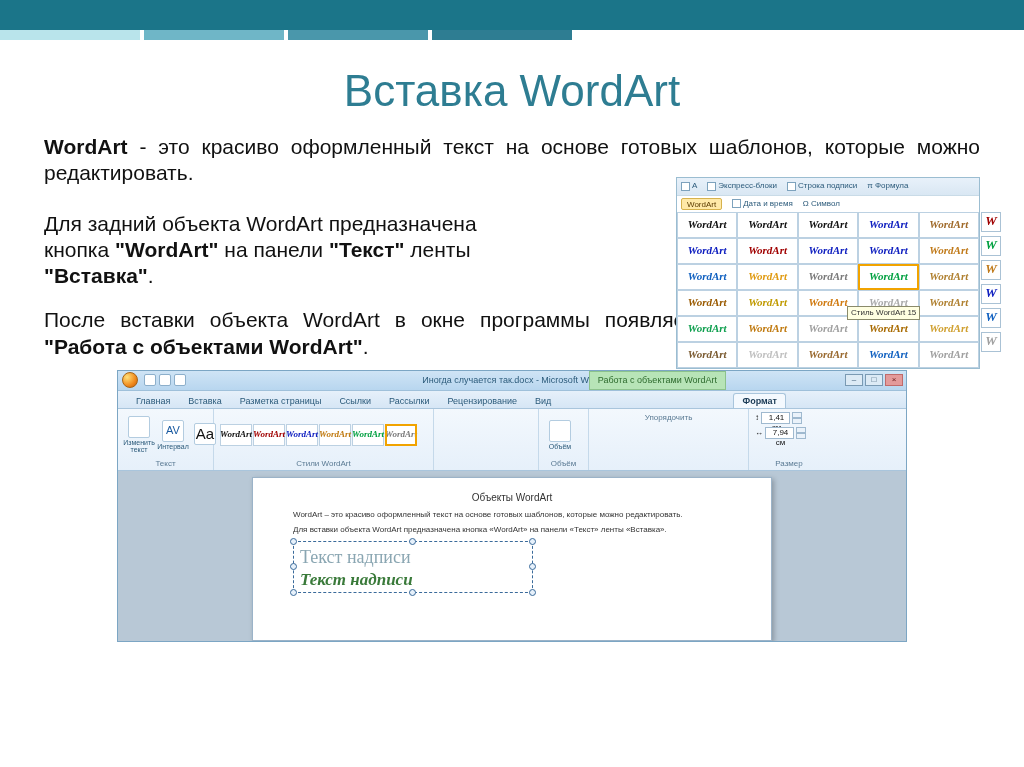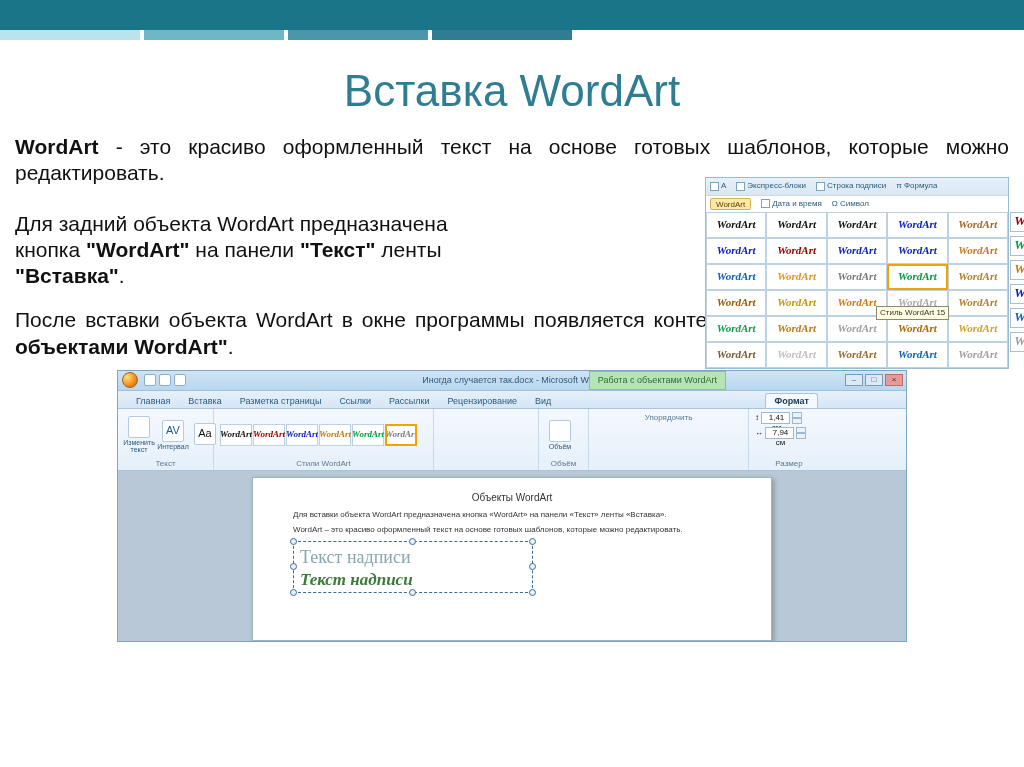--- a/index.html
+++ b/index.html
@@ -35,21 +35,21 @@
 
   .page-title {
     text-align: center;
     font-size: 44px;
     font-weight: 400;
     color: #2e7d92;
     margin-top: 36px;
     margin-bottom: 18px;
   }
   .content {
-    padding: 0 15px;
+    padding: 0 44px;
     color: #111;
     font-size: 21px;
     line-height: 1.25;
   }
   .para1 {
     text-align: justify;
     margin-bottom: 24px;
   }
   .para1 b { font-weight: 700; }
   .row-mid {
@@ -185,21 +185,21 @@
 
   .ww-tabs {
     height: 18px;
     background: linear-gradient(#e6f0fa, #d6e6f5);
     display:flex; align-items:flex-end; padding-left:10px; gap:2px;
     border-bottom:1px solid #a9c5dc;
     font-size:9px;
   }
   .ww-tabs .tab { padding:2px 7px 1px; color:#2b5a7a; border:1px solid transparent; border-bottom:none; border-radius:3px 3px 0 0;}
   .ww-tabs .tab.active { background:#f4f9fe; border-color:#a9c5dc; color:#1a3a55; font-weight:600;}
-  .ww-tabs .ctxtab { margin-left:auto; margin-right:88px; background:#def3de; border:1px solid #9ecf9e; border-bottom:none; padding:2px 8px 1px; border-radius:3px 3px 0 0; color:#2e6b2e;}
+  .ww-tabs .ctxtab { margin-left:auto; margin-right:120px; background:#def3de; border:1px solid #9ecf9e; border-bottom:none; padding:2px 8px 1px; border-radius:3px 3px 0 0; color:#2e6b2e;}
 
   .ww-ribbon {
     height: 62px;
     background: linear-gradient(#f3f8fd, #e6f0fa);
     border-bottom: 1px solid #a9c5dc;
     display:flex;
   }
   .rgroup { border-right:1px solid #c5d9ea; padding:3px 6px 1px; display:flex; flex-direction:column; justify-content:space-between;}
   .rgroup .body { display:flex; gap:4px; align-items:center; flex:1;}
   .rgroup .label { font-size:8px; color:#5a7a93; text-align:center; padding-top:1px;}
@@ -379,21 +379,21 @@
         <div class="body">
           <div class="bigbtn">
               <div class="bi"></div>
               <div class="bl">Изменить текст</div>
             </div>
           <div class="bigbtn">
               <div class="bi" style="font-size:11px;display:flex;align-items:center;justify-content:center;color:#1a5aa0;">AV</div>
               <div class="bl">Интервал</div>
             </div>
           <div class="bigbtn">
-              <div class="bi" style="font-size:11px;display:flex;align-items:center;justify-content:center;text-align:center;">Aa</div>
+              <div class="bi" style="font-size:15px;display:flex;align-items:center;justify-content:center;text-align:center;">Aa</div>
               <div class="bl"></div>
             </div>
         </div>
         <div class="label">Текст</div>
       </div>
 
       <div class="rgroup" style="width:220px">
         <div class="body">
             <div class="wa-gallery-mini" id="wa-mini">
               <div class="mc" style="color: rgb(17, 17, 17);">WordArt</div>
@@ -445,22 +445,22 @@
               </div>
             </div>
         </div>
         <div class="label">Размер</div>
       </div>
     </div>
 
     <div class="ww-doc">
       <div class="page">
         <div class="pt">Объекты WordArt</div>
+        <div class="pp">WordArt – это красиво оформленный текст на основе готовых шаблонов, которые можно редактировать.</div>
         <div class="pp">Для вставки объекта WordArt предназначена кнопка «WordArt» на панели «Текст» ленты «Вставка».</div>
-        <div class="pp">WordArt – это красиво оформленный текст на основе готовых шаблонов, которые можно редактировать.</div>
         <div class="wa-obj">
           <div class="h1">Текст надписи</div>
           <div class="h2">Текст надписи</div>
           <div class="handles">
             <div class="h tl"></div>
               <div class="h tm"></div>
               <div class="h tr"></div>
             <div class="h ml"></div>
               <div class="h mr"></div>
             <div class="h bl"></div>

